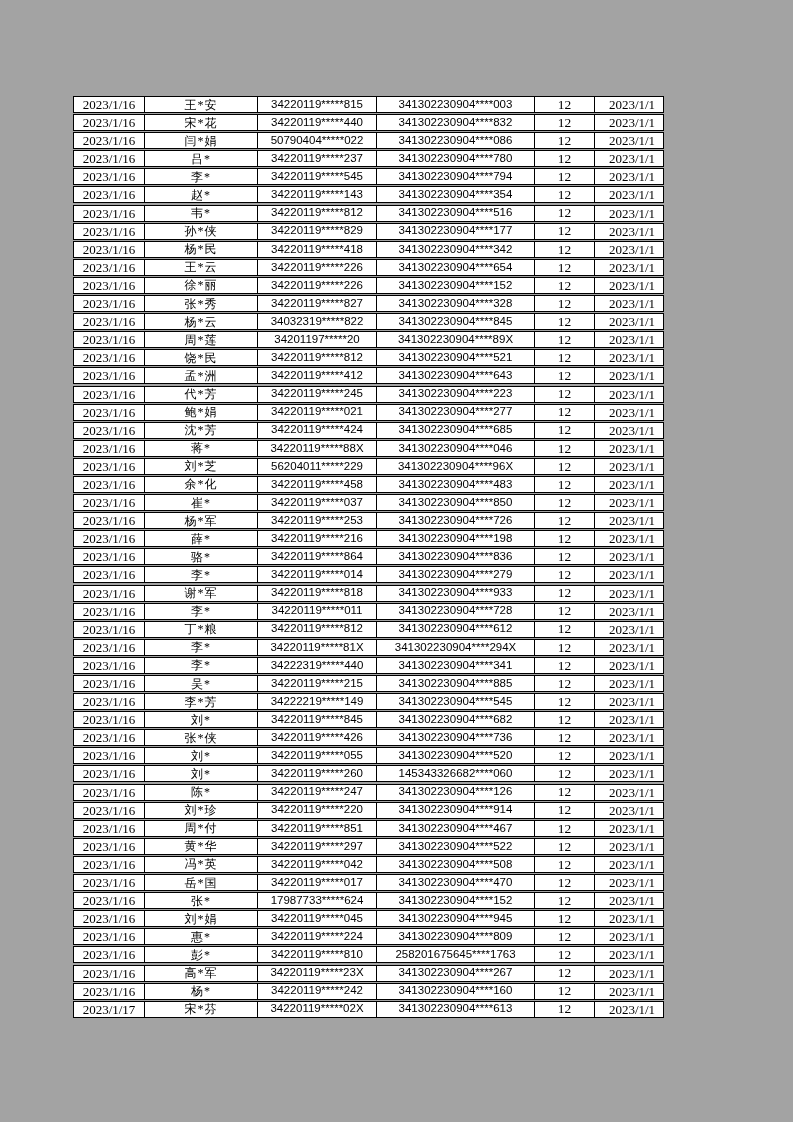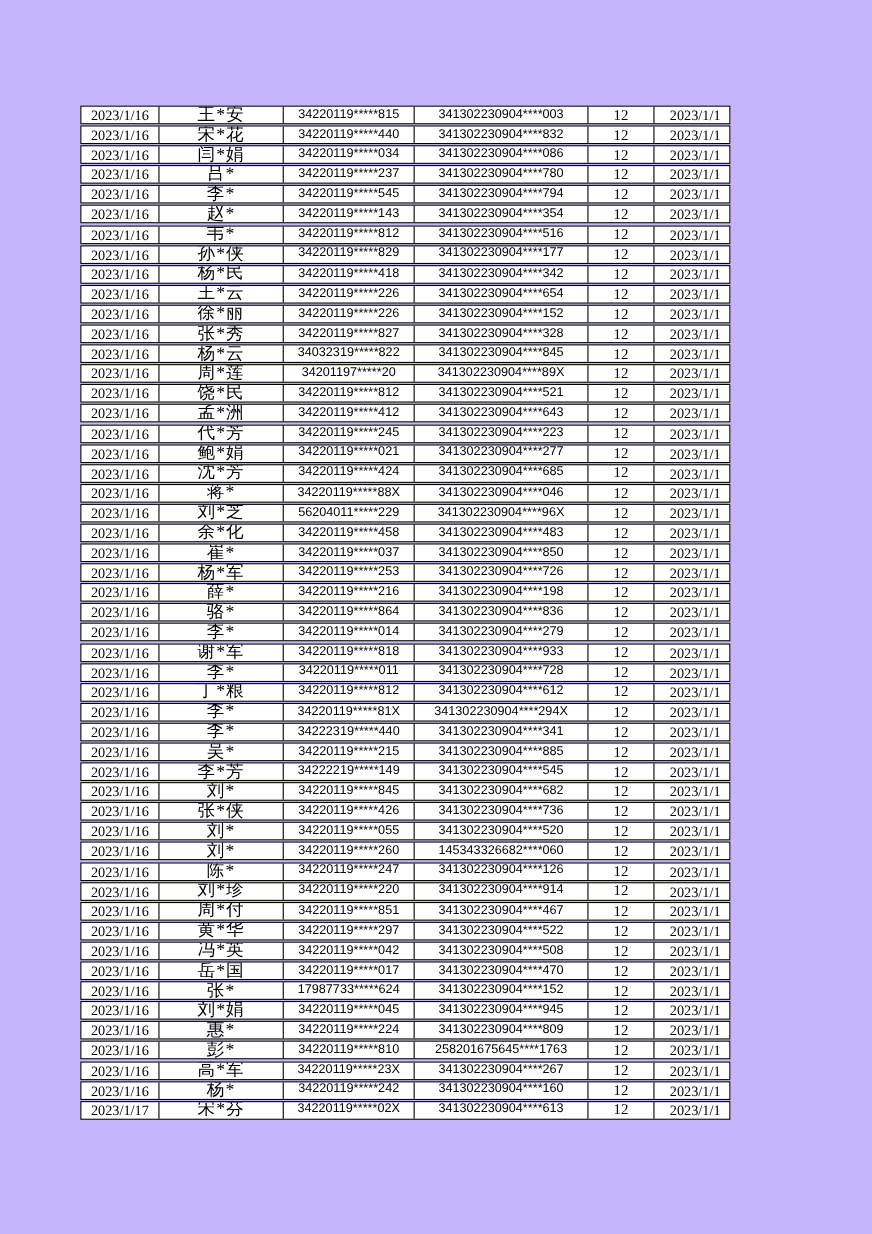--- a/index.html
+++ b/index.html
@@ -10,21 +10,21 @@
   body {
     width: 793px;
     height: 1122px;
     position: relative;
     font-family: "Liberation Serif", serif;
     color: #000000;
   }
   .page {
     position: absolute;
     inset: 0;
-    background: #c4b5fd;
+    background: #a3a3a3;
     overflow: hidden;
   }
   .records-table {
     position: absolute;
     left: 73px;
     top: 96px;
     width: 591px;
   }
   .row {
     display: flex;
@@ -52,21 +52,21 @@
   .c2 { width: 119px; }
   .c3 { width: 158px; }
   .c4 { width: 60px; }
   .c5 { width: 69px; padding-left: 6px; }
   .serif {
     font-family: "Liberation Serif", serif;
     font-size: 13px;
   }
   .cjk {
     font-family: "Liberation Serif", serif;
-    font-size: 16px;
+    font-size: 12px;
     letter-spacing: 1px;
   }
   .sans {
     font-family: "Liberation Sans", sans-serif;
     font-size: 11.5px;
   }
   .count {
     font-size: 13.5px;
   }
 </style>
@@ -87,21 +87,21 @@
     <div class="cell c0 serif">2023/1/16</div>
     <div class="cell c1 cjk">宋*花</div>
     <div class="cell c2 sans">34220119*****440</div>
     <div class="cell c3 sans">341302230904****832</div>
     <div class="cell c4 serif count">12</div>
     <div class="cell c5 serif">2023/1/1</div>
   </div>
       <div class="row">
     <div class="cell c0 serif">2023/1/16</div>
     <div class="cell c1 cjk">闫*娟</div>
-    <div class="cell c2 sans">34220119*****034</div>
+    <div class="cell c2 sans">50790404*****022</div>
     <div class="cell c3 sans">341302230904****086</div>
     <div class="cell c4 serif count">12</div>
     <div class="cell c5 serif">2023/1/1</div>
   </div>
       <div class="row">
     <div class="cell c0 serif">2023/1/16</div>
     <div class="cell c1 cjk">吕*</div>
     <div class="cell c2 sans">34220119*****237</div>
     <div class="cell c3 sans">341302230904****780</div>
     <div class="cell c4 serif count">12</div>

